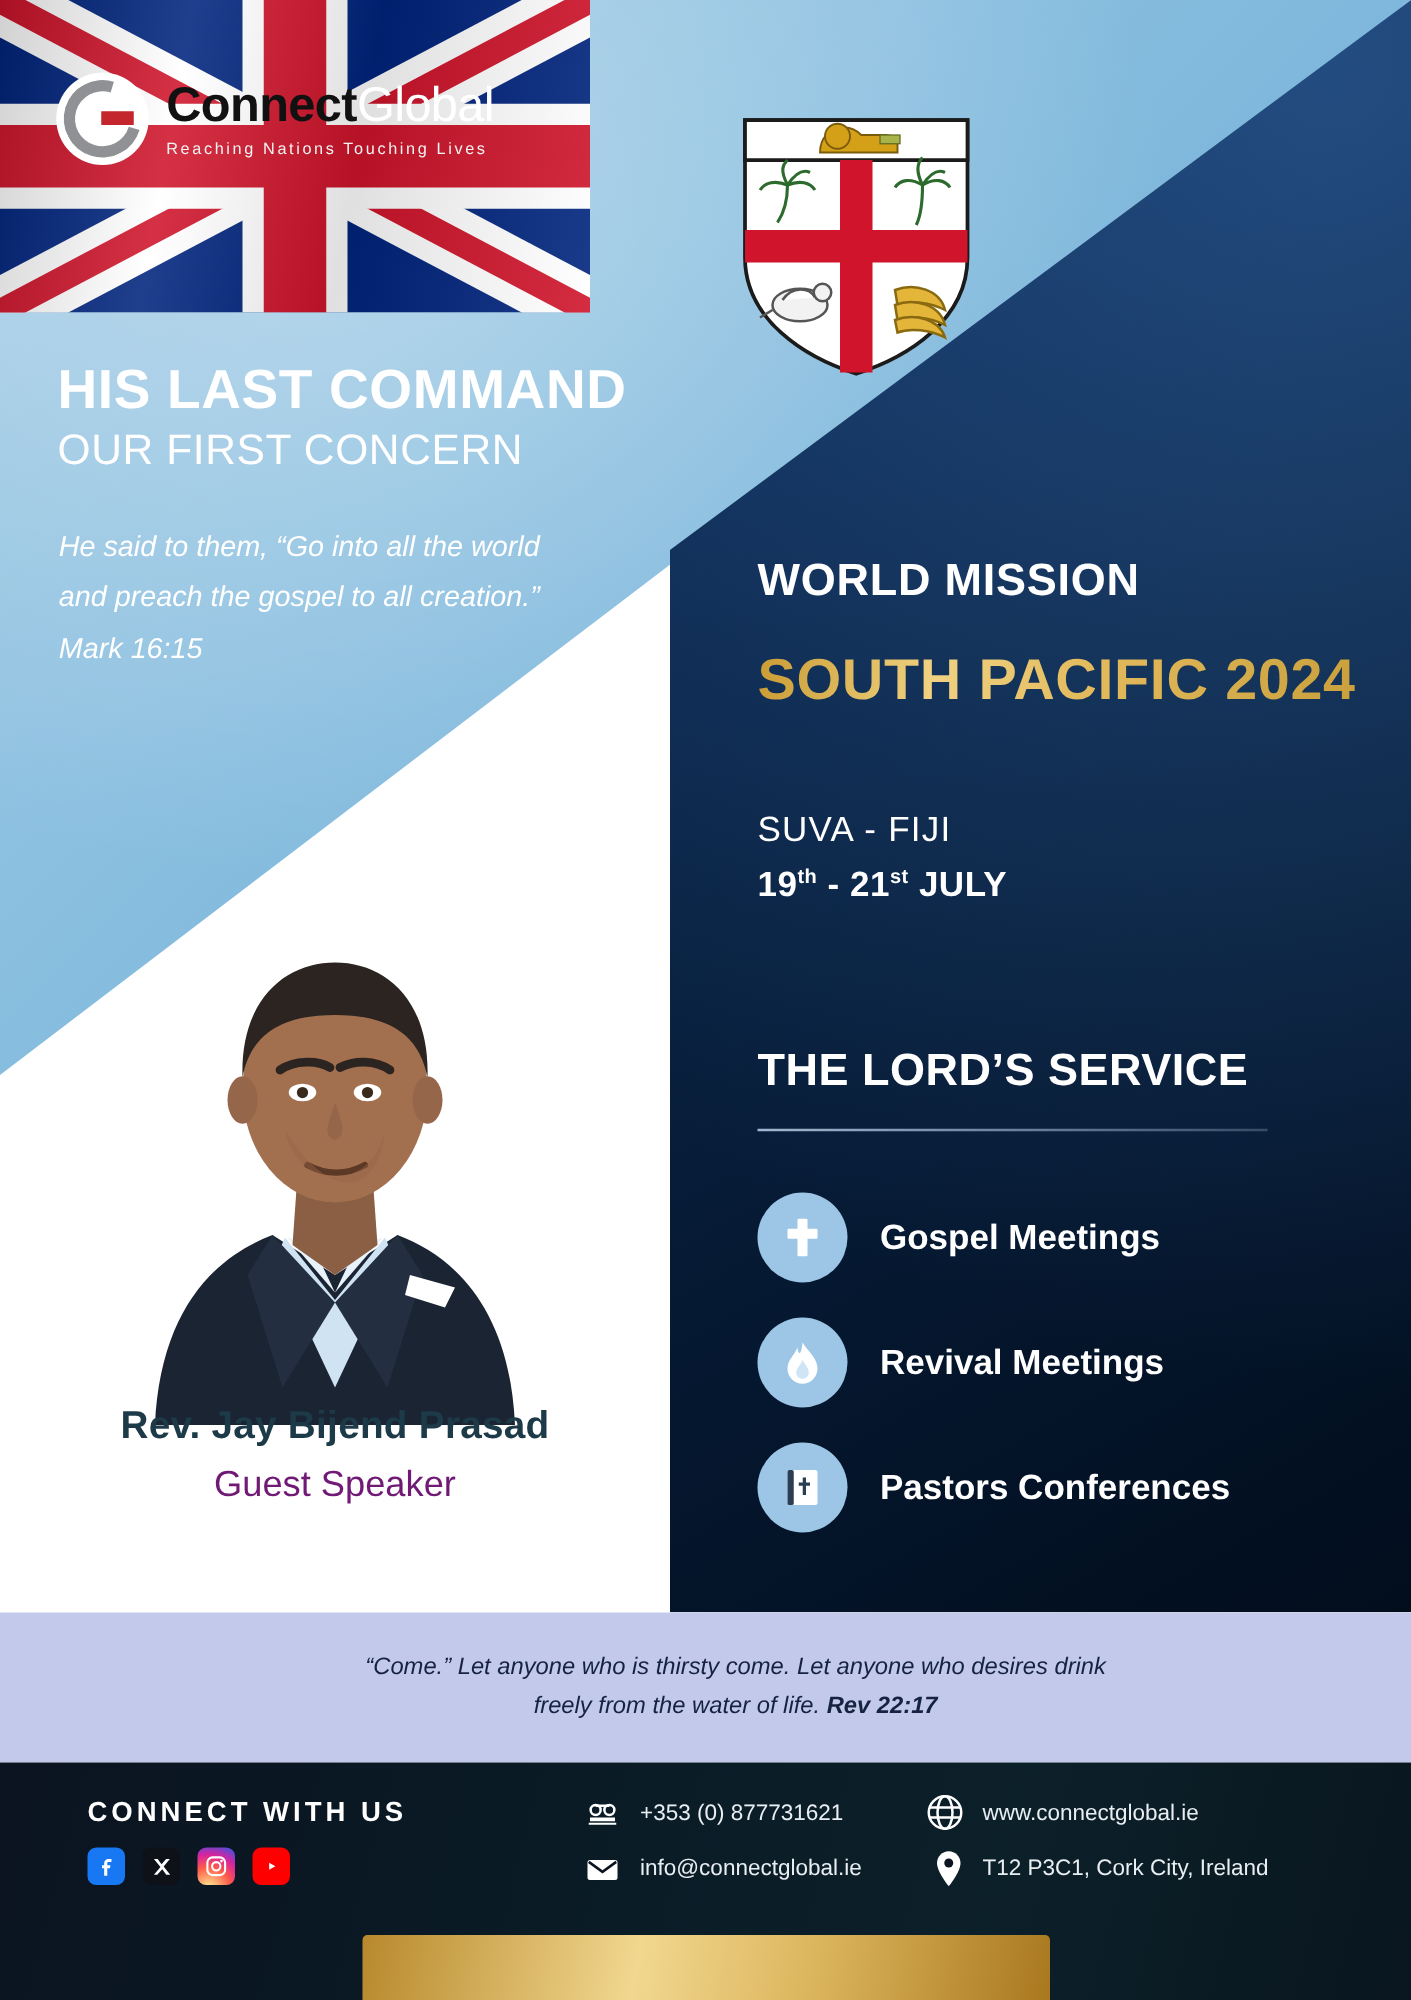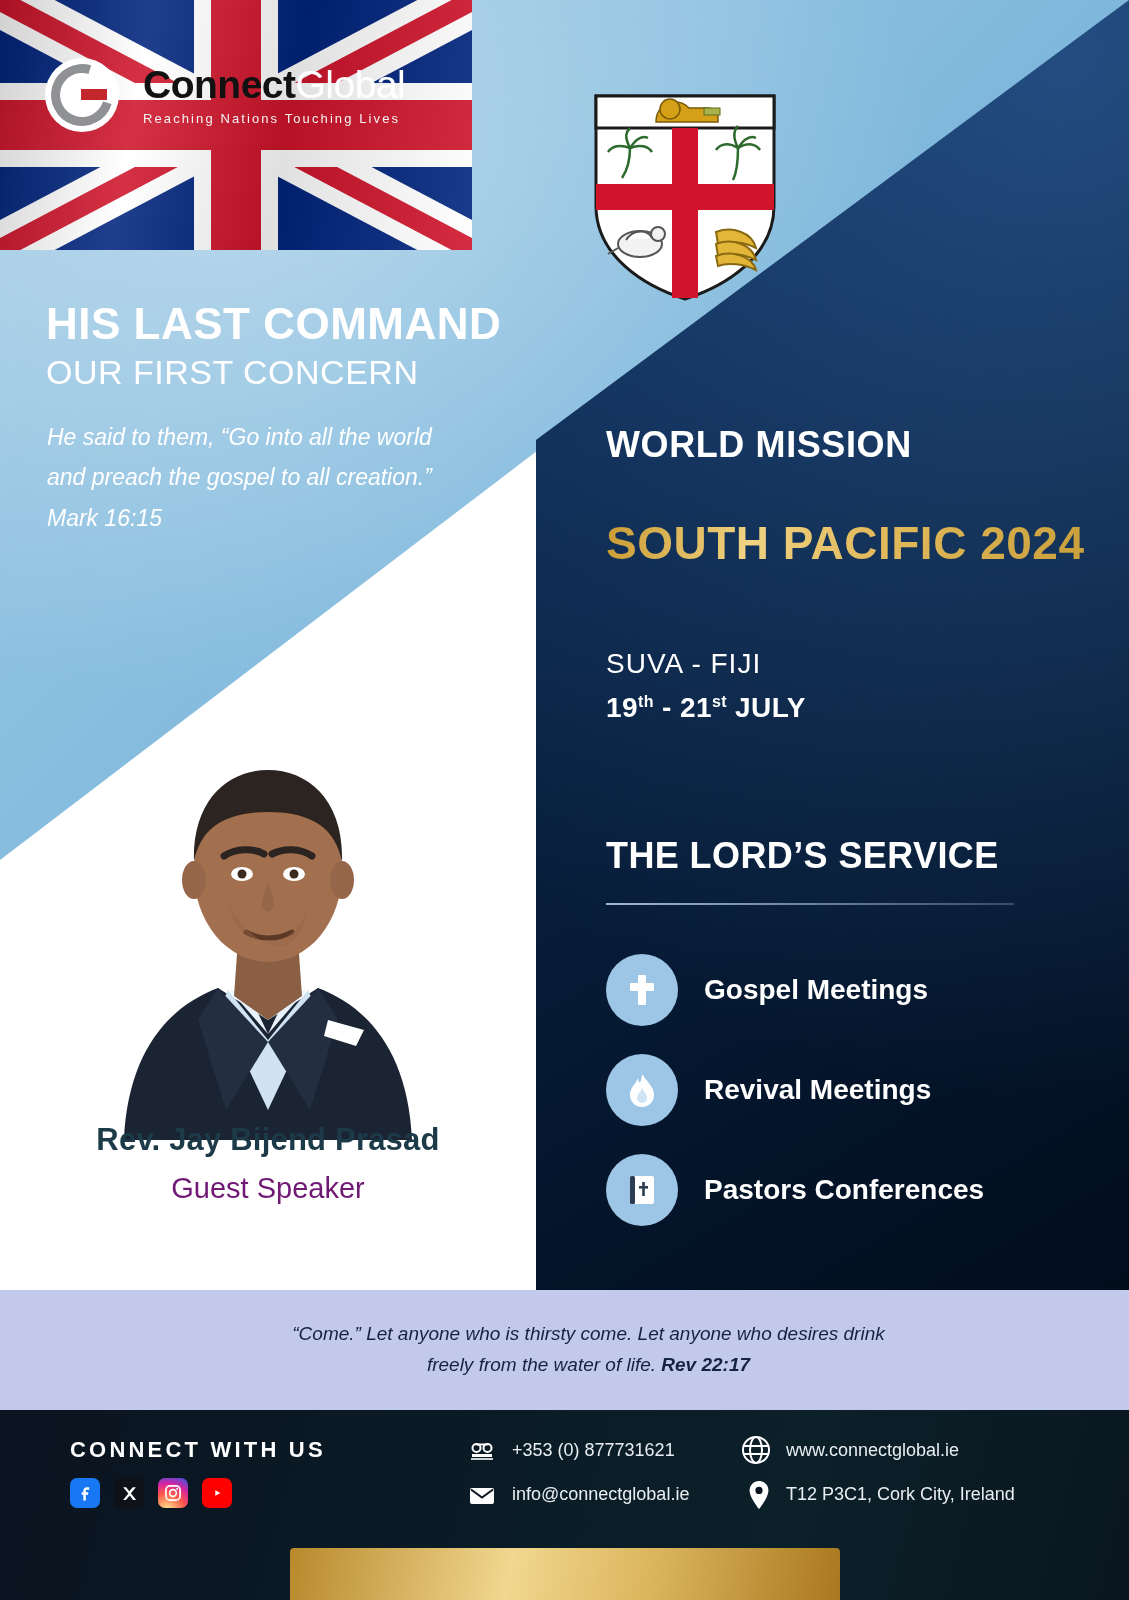--- a/index.html
+++ b/index.html
@@ -67,21 +67,21 @@
   .flag .hr { position:absolute; left:0; top:50%; margin-top:-25px; width:100%; height:50px; background:#cf142b; }
   .flag .vr { position:absolute; top:0; left:50%; margin-left:-25px; width:50px; height:100%; background:#cf142b; }
   .flag-shade {
     position:absolute; inset:0;
     background: linear-gradient(100deg, rgba(0,0,0,0.18) 0%, rgba(255,255,255,0.12) 30%, rgba(0,0,0,0.12) 60%, rgba(255,255,255,0.10) 100%);
   }
 
   
   .logo {
     position: absolute; left: 45px; top: 58px;
-    display: flex; align-items: center; gap: 24px;
+    display: flex; align-items: center; gap: 14px;
   }
   .logo-mark {
     position: relative;
     width: 74px; height: 74px;
     border-radius: 50%;
     background: #ffffff;
     display:flex; align-items:center; justify-content:center;
   }
   .logo-mark .ring {
     position:absolute; left:6px; top:6px; width:62px; height:62px;
@@ -107,21 +107,21 @@
     position: absolute; left: 586px; top: 56px;
     width: 198px; height: 246px;
   }
 
   
   .headline {
     position: absolute; left: 46px; top: 288px;
     color: #ffffff;
   }
   .headline .h1 {
-    font-size: 44px; font-weight: 800; letter-spacing: 0.5px; line-height: 1.1; margin-top: 12px;
+    font-size: 44px; font-weight: 800; letter-spacing: 0.5px; line-height: 1.1;
   }
   .headline .h2 {
     margin-top: 6px;
     font-size: 34px; font-weight: 300; letter-spacing: 0.5px; line-height: 1.1;
   }
 
   .verse {
     position: absolute; left: 47px; top: 418px;
     width: 400px;
     color: #ffffff;
@@ -140,21 +140,21 @@
     font-size: 31px; font-weight: 700; color: #1c3a47; letter-spacing: 0.2px;
   }
   .speaker-role {
     position: absolute; left: 0; top: 1172px; width: 536px;
     text-align: center;
     font-size: 29px; font-weight: 400; color: #701a75;
   }
 
   
   .rc { position: absolute; left: 606px; color: #fff; }
-  .wm-title { top: 424px; font-size: 36px; font-weight: 800; letter-spacing: 0.6px; }
+  .wm-title { top: 443px; font-size: 36px; font-weight: 800; letter-spacing: 0.6px; }
   .wm-sub {
     top: 512px; font-size: 46px; font-weight: 800; letter-spacing: 0.5px;
     background: linear-gradient(100deg, #c99b32 0%, #f0d282 30%, #e3bb5e 55%, #caa03c 100%);
     -webkit-background-clip: text; background-clip: text; color: transparent;
     line-height: 1.38;
   }
   .wm-city { top: 648px; font-size: 28px; font-weight: 300; letter-spacing: 1px; }
   .wm-dates { top: 692px; font-size: 28px; font-weight: 700; letter-spacing: 0.4px; }
   .wm-dates sup { font-size: 16px; }
 

